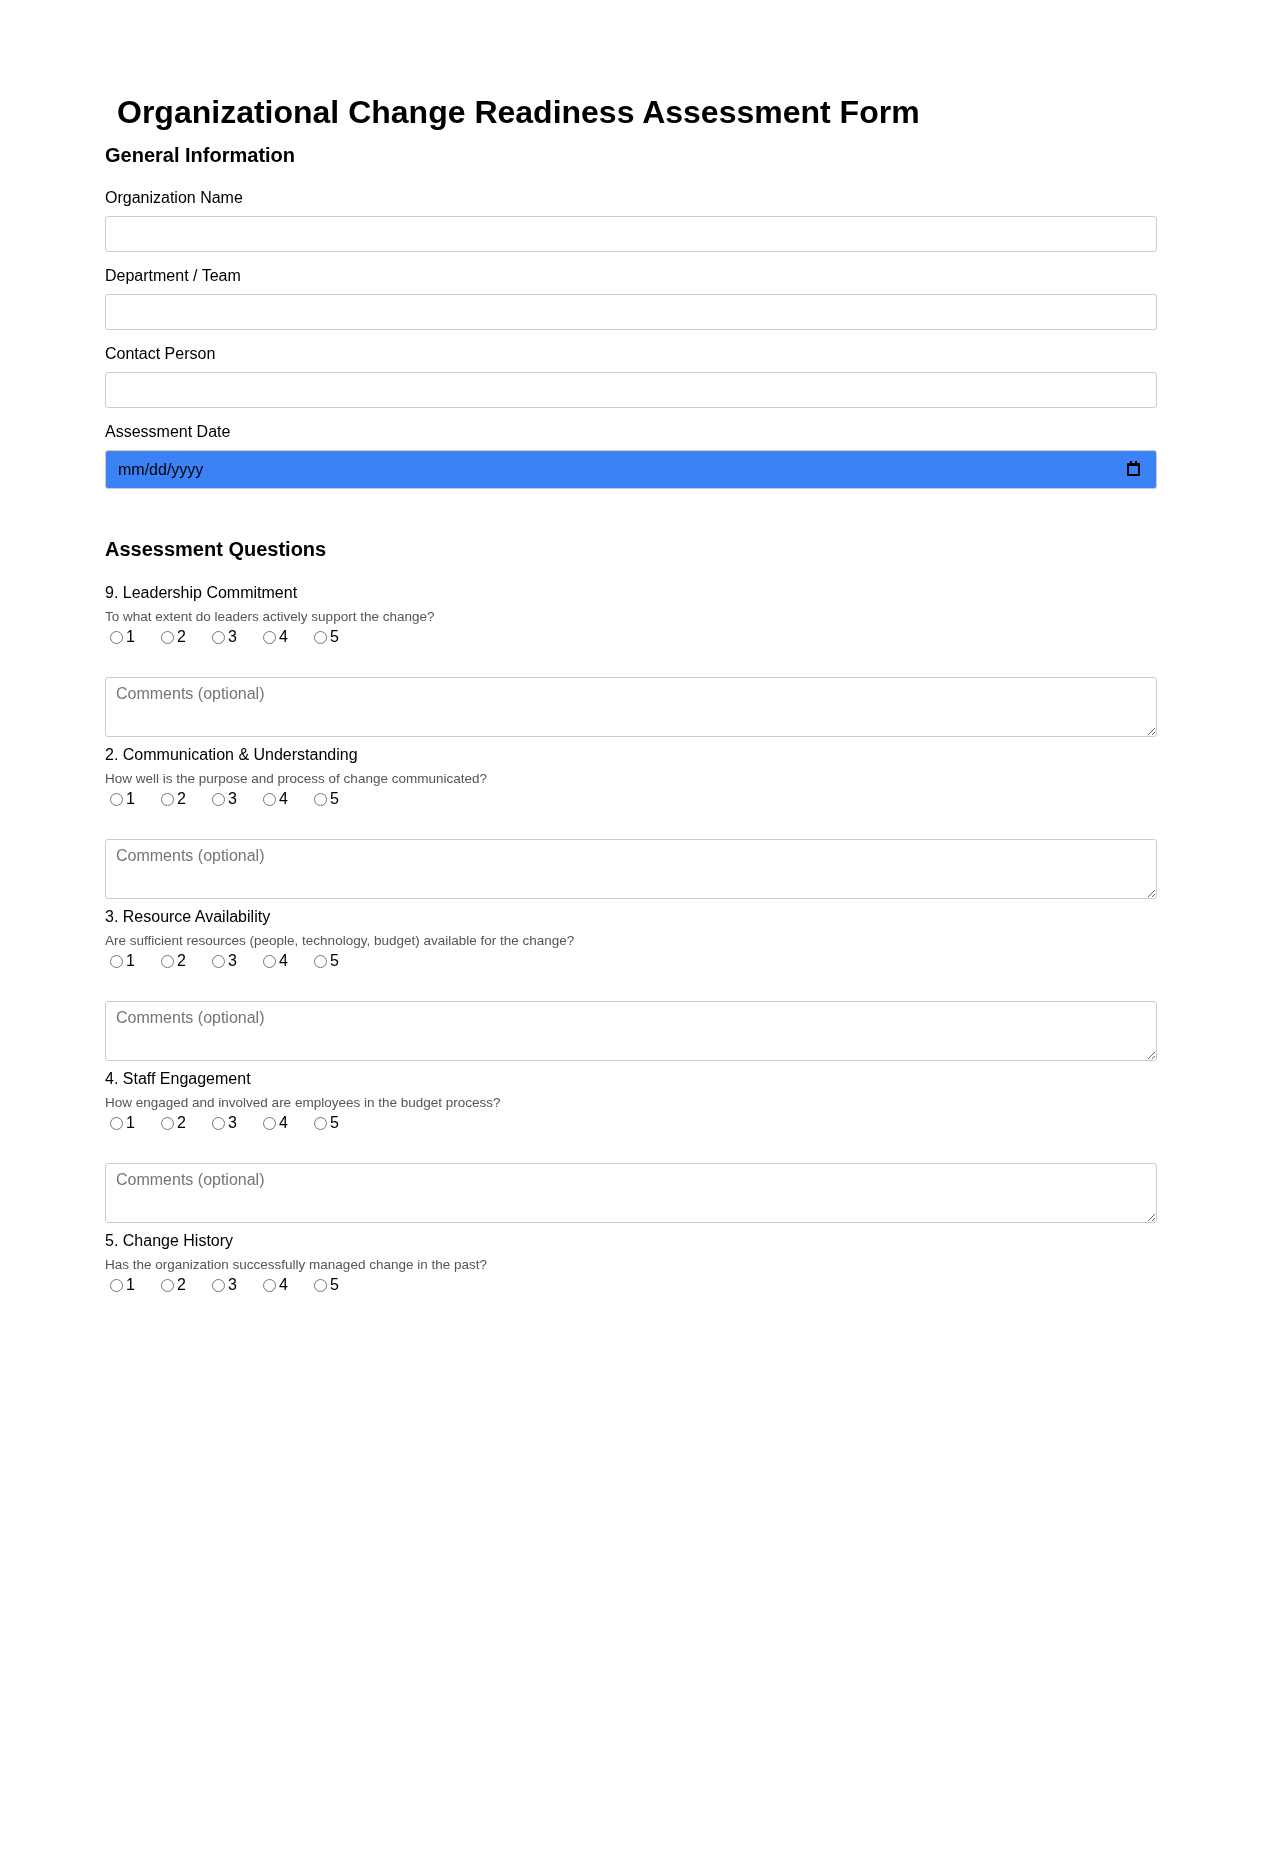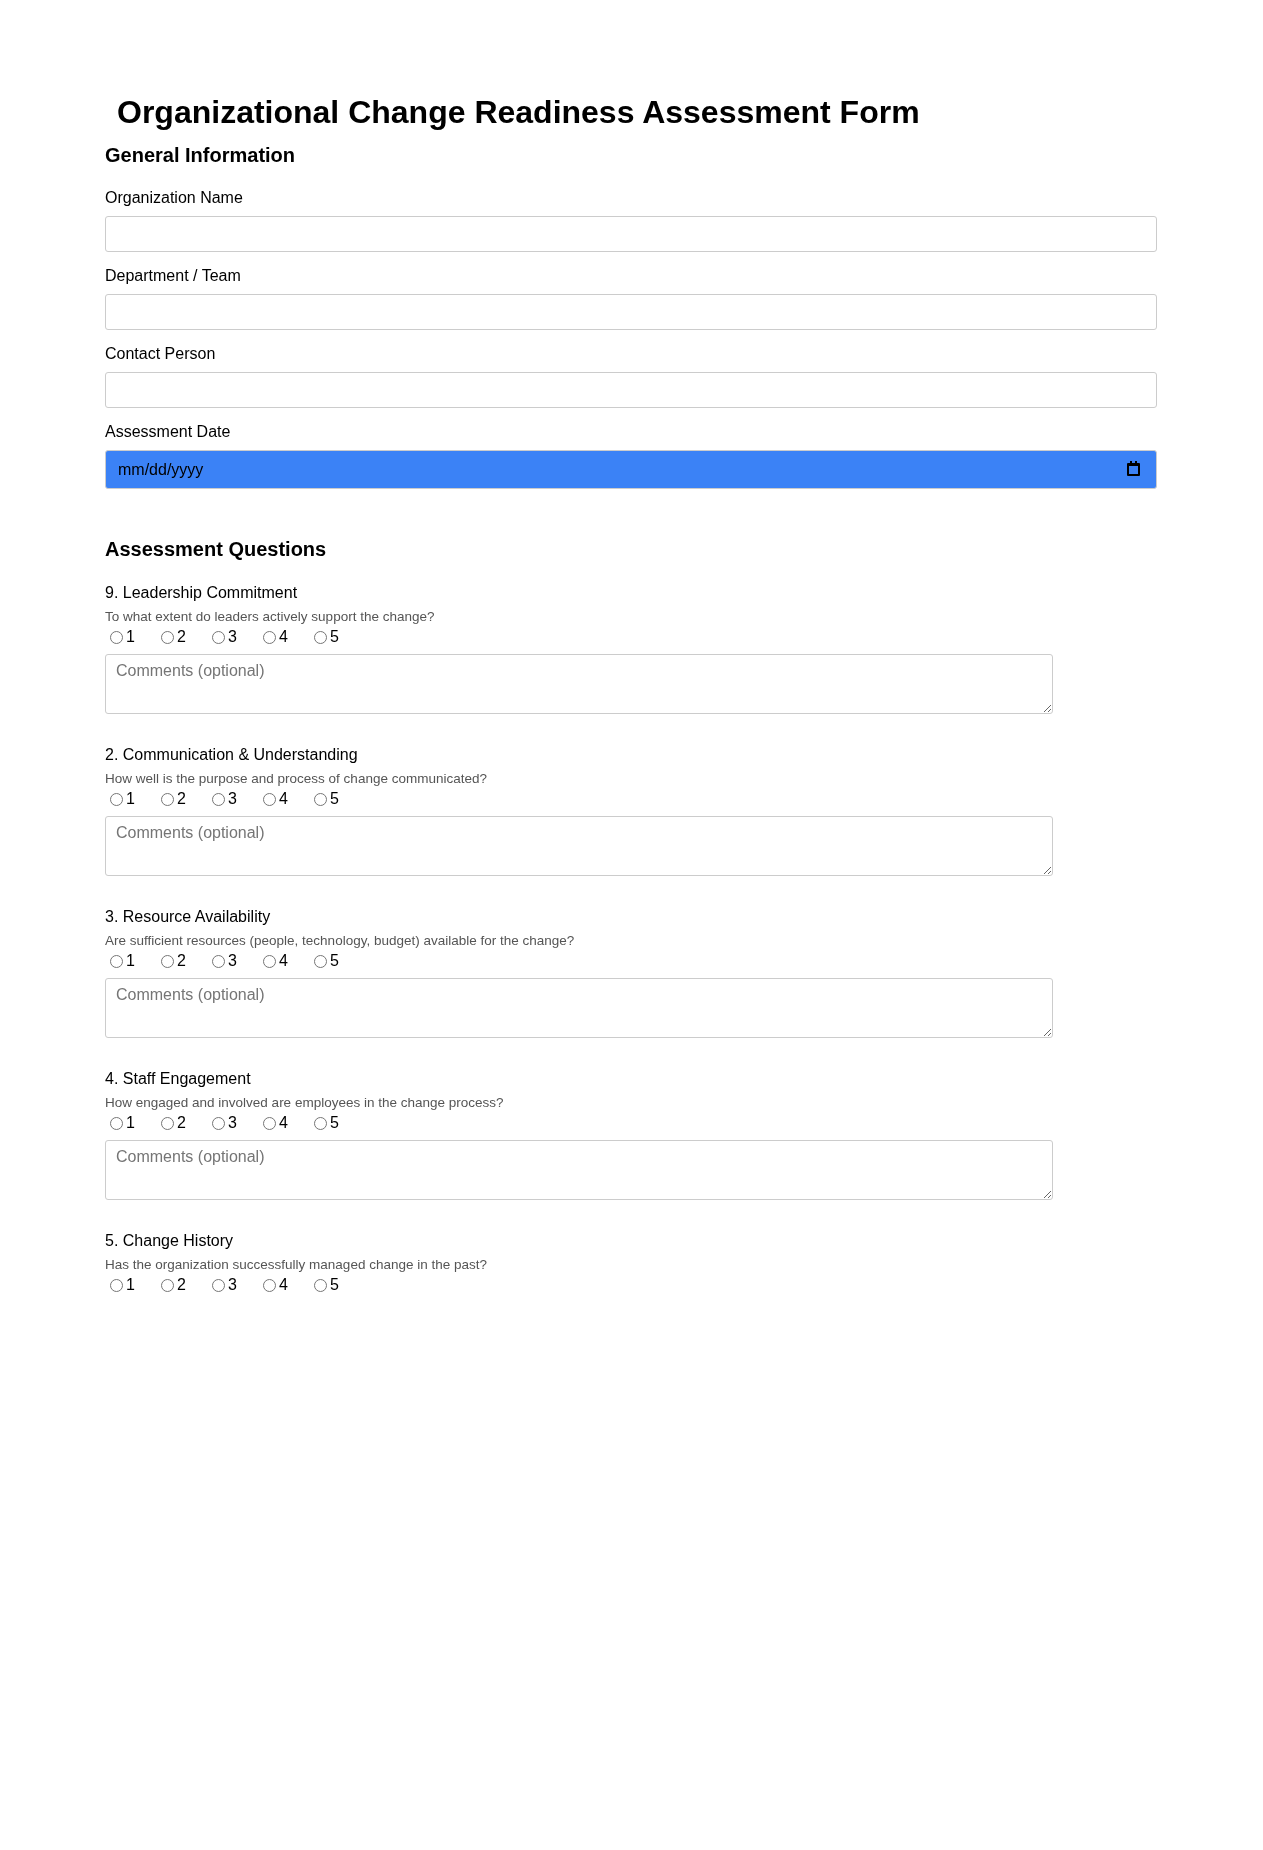--- a/index.html
+++ b/index.html
@@ -146,22 +146,22 @@
       margin: 0 3px 0 5px;
       flex: none;
     }
     .option-label {
       display: inline-block;
       width: 10px;
     }
     .q-comments {
       position: absolute;
       left: 0;
-      top: 71px;
-      width: 948px;
+      top: 94px;
+      width: 1052px;
       height: 60px;
       border: 1px solid #cccccc;
       border-radius: 3px;
       background: #ffffff;
       font-family: "Liberation Sans", sans-serif;
       font-size: 16px;
       padding: 7px 10px;
       resize: vertical;
       outline: none;
       color: #000;
@@ -271,21 +271,21 @@
           </label>
           <label class="q-option">
             <span class="radio-circle"></span>
             <span class="option-label">5</span>
           </label>
         </div>
         <textarea class="q-comments" placeholder="Comments (optional)" style=""></textarea>
       </div>
       <div class="question" style="top: 1069px;">
         <div class="q-title">4. Staff Engagement</div>
-        <div class="q-desc">How engaged and involved are employees in the change process?</div>
+        <div class="q-desc">How engaged and involved are employees in the budget process?</div>
         <div class="q-options">
           <label class="q-option">
             <span class="radio-circle"></span>
             <span class="option-label">1</span>
           </label>
           <label class="q-option">
             <span class="radio-circle"></span>
             <span class="option-label">2</span>
           </label>
           <label class="q-option">

